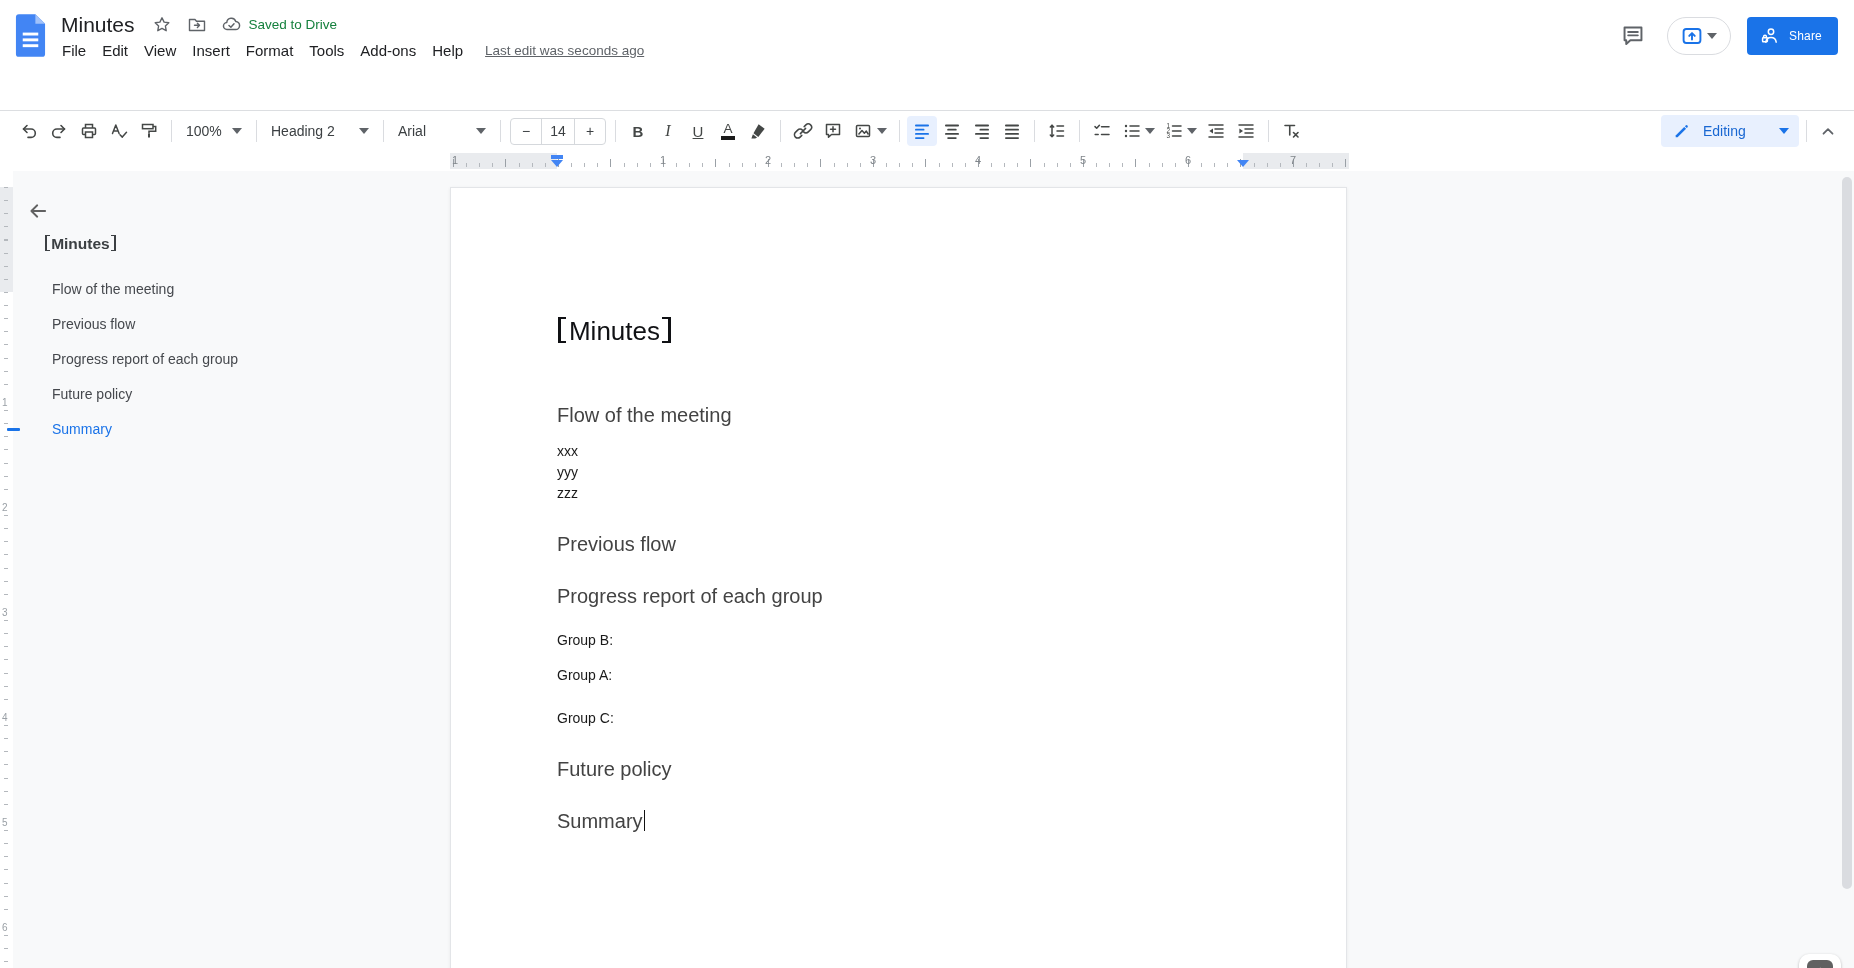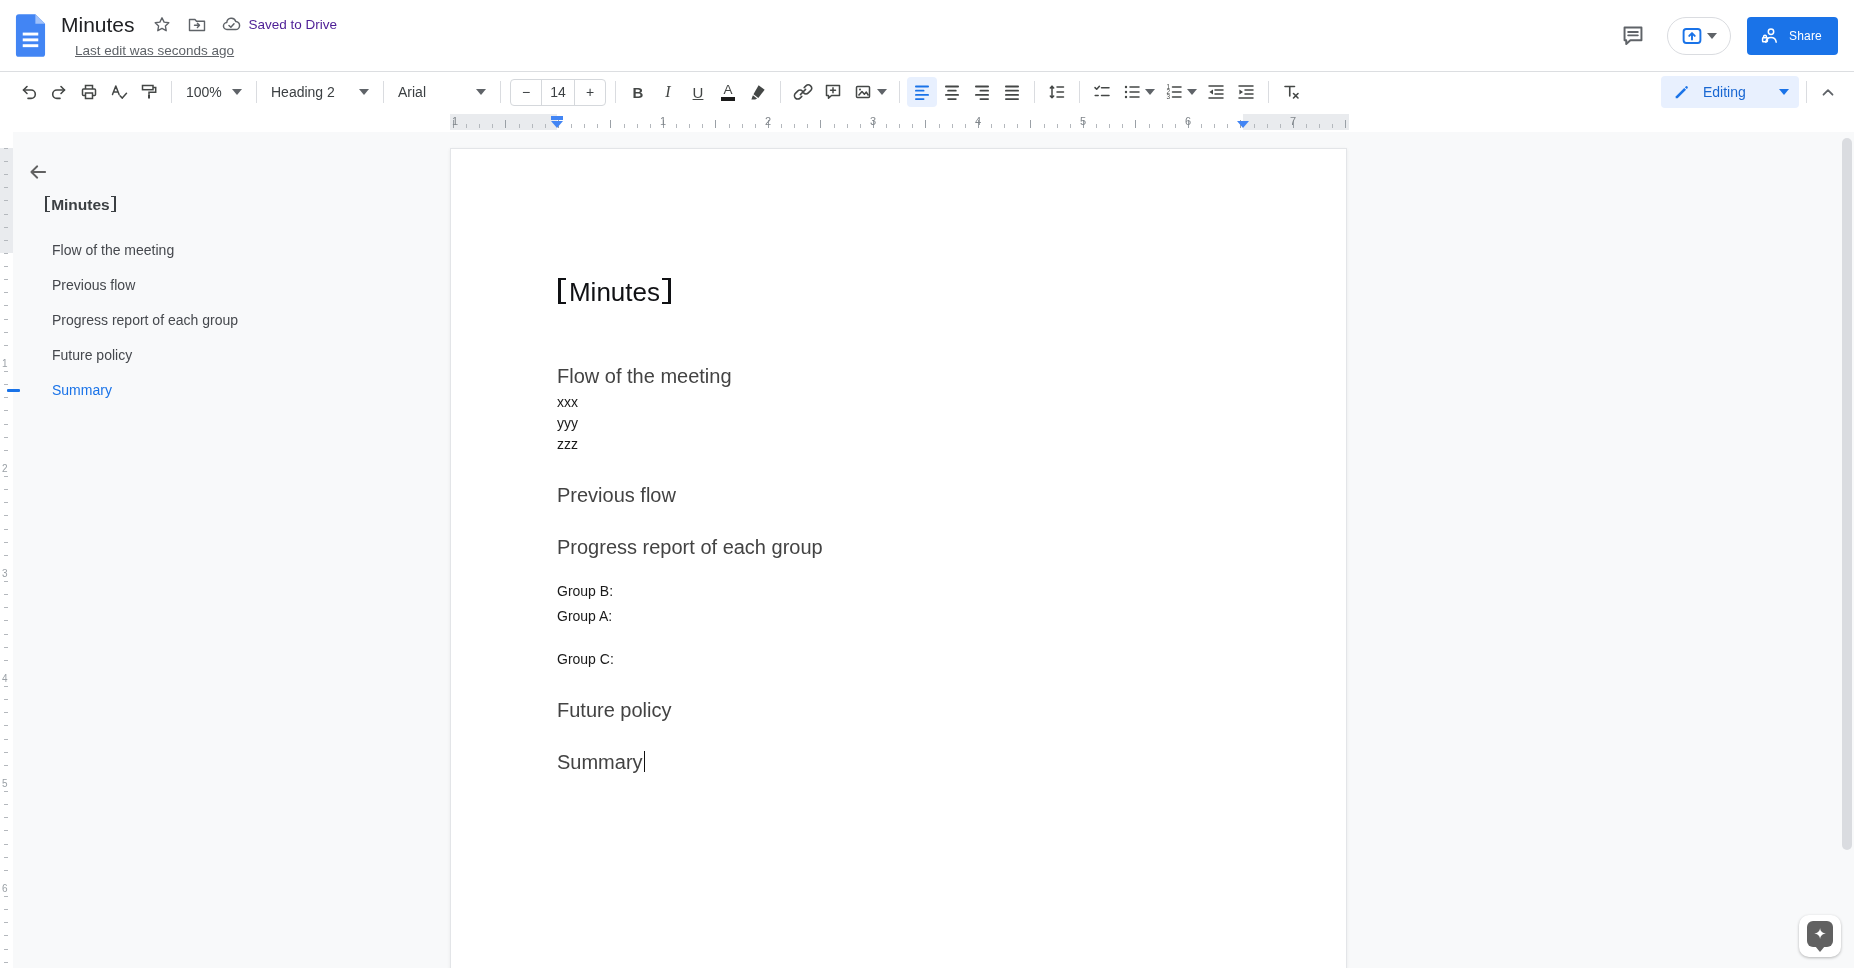--- a/index.html
+++ b/index.html
@@ -7,34 +7,34 @@
     font-family:"Liberation Sans","DejaVu Sans",sans-serif; }
   svg { display:block; }
 
   
   #header { height:71px; display:flex; align-items:center; padding:0 16px 0 14px; background:#fff; }
   #docs-logo { width:33px; height:45px; margin-right:14px; flex:0 0 auto; cursor:pointer; }
   #title-block { display:flex; flex-direction:column; justify-content:center; }
   .trow { display:flex; align-items:center; height:30px; }
   #doc-title { font-size:21px; color:#202124; margin-right:16px; }
   .hicon { width:22px; height:22px; display:flex; align-items:center; justify-content:center; margin-right:13px; border-radius:50%; }
-  #saved-status { display:flex; align-items:center; color:#4c1d95; font-size:13.5px; }
+  #saved-status { display:flex; align-items:center; color:#15803d; font-size:13.5px; }
   #saved-status span { margin-left:7px; }
   #menu-bar { display:flex; align-items:center; height:24px; margin-top:0; }
   .menu-item { font-size:15px; color:#202124; padding:2px 8px; border-radius:4px; cursor:pointer; }
   .menu-item:first-child { padding-left:1px; }
   #last-edit { font-size:13.5px; color:#5f6368; text-decoration:underline; margin-left:14px; cursor:pointer; }
   #header-right { margin-left:auto; display:flex; align-items:center; }
   #comment-history-btn { width:40px; height:40px; display:flex; align-items:center; justify-content:center; border-radius:50%; margin-right:14px; cursor:pointer; }
   #present-btn { width:64px; height:38px; border:1px solid #dadce0; border-radius:19px; display:flex; align-items:center; justify-content:center; gap:3px; background:#fff; margin-right:16px; cursor:pointer; }
   #share-btn { height:38px; padding:0 16px 0 13px; background:#1a73e8; border-radius:4px; display:flex; align-items:center; gap:9px; cursor:pointer; border:none; }
   #share-btn span { color:#fff; font-size:12px; font-weight:500; letter-spacing:.2px; }
 
   
-  #toolbar { height:41px; border-top:1px solid #dcdee1; display:flex; align-items:center; padding:0 12px 0 14px; background:#fff; }
+  #toolbar { height:41px; border-top:1px solid #dcdee1; display:flex; align-items:center; padding:0 12px 0 14px; background:#fff;margin-top:39px; }
   .tb { height:30px; min-width:30px; display:flex; align-items:center; justify-content:center; border-radius:4px; cursor:pointer; flex:0 0 auto; }
   .tb.active { background:#e8f0fe; }
   .tdiv { width:1px; height:22px; background:#dadce0; margin:0 7px; flex:0 0 auto; }
   .dd { height:30px; display:flex; align-items:center; justify-content:space-between; padding:0 7px; border-radius:4px; font-size:14px; color:#3c4043; cursor:pointer; flex:0 0 auto; }
   .gB { font-weight:700; font-size:15px; color:#444746; }
   .gI { font-style:italic; font-family:"Liberation Serif","DejaVu Serif",serif; font-size:16px; color:#444746; }
   .gU { text-decoration:underline; font-size:15px; color:#444746; }
   #text-color-btn { flex-direction:column; gap:1px; }
   #text-color-btn .A { font-size:13.5px; color:#444746; line-height:13px; }
   #text-color-btn .bar { width:14px; height:3.5px; background:#1b1b1b; }
@@ -74,21 +74,21 @@
   .outline-item.active { color:#1a73e8; }
   .outline-item.active .dash { position:absolute; left:-45px; top:50%; margin-top:-1px; width:13px; height:3px; background:#1a73e8; border-radius:1px; }
 
   #page { position:absolute; left:450px; top:16px; width:897px; height:840px; background:#fff;
     border:1px solid #e3e5e8; box-shadow:0 1px 3px rgba(60,64,67,.08); cursor:text; }
   #doc-content { padding:126px 100px 0 106px; }
   .b-title { font-size:26px; line-height:34px; color:#101114; }
   .b-h3 { font-size:20px; line-height:23px; font-weight:400; color:#434343; margin-top:29px; }
   .b-h3.v-after-title { margin-top:56px; }
   .b-body { font-size:14px; line-height:21px; color:#1a1a1a; }
-  .b-body.v-first { margin-top:4px; }
+  .b-body.v-first { margin-top:14px; }
   .b-body.v-para { margin-top:22px; }
   .cursor { display:inline-block; width:1.8px; height:21px; background:#111; margin-left:1px; vertical-align:-3px; }
 
   
   .cjkb { display:inline-block; width:.36em; height:1em; vertical-align:-.1em; position:relative; }
   .cjkb.open { margin-right:.1em; }
   .cjkb.close { margin-left:.1em; }
   .cjkb::before { content:""; position:absolute; top:0; bottom:0; width:.2em; border:solid currentColor; }
   .cjkb.open::before { left:.05em; border-width:.09em 0 .09em .13em; }
   .cjkb.close::before { right:.05em; border-width:.09em .13em .09em 0; }
@@ -128,20 +128,30 @@
       </span>
       <span id="saved-status">
         <svg width="21" height="21" viewBox="0 0 20 20" fill="none" stroke="#5f6368" stroke-width="1.4">
           <path d="M5.8 14.7a3.3 3.3 0 0 1-.3-6.6 4.4 4.4 0 0 1 8.6-.9 3.5 3.5 0 0 1-.3 7.5z" stroke-linejoin="round"></path>
           <path d="M7.6 10.9l1.8 1.8 3-3.4" stroke-linecap="round" stroke-linejoin="round"></path>
         </svg>
         <span>Saved to Drive</span>
       </span>
     </div>
     <div class="trow" style="height:22px;">
+      <span id="menu-bar">
+          <span class="menu-item">File</span>
+          <span class="menu-item">Edit</span>
+          <span class="menu-item">View</span>
+          <span class="menu-item">Insert</span>
+          <span class="menu-item">Format</span>
+          <span class="menu-item">Tools</span>
+          <span class="menu-item">Add-ons</span>
+          <span class="menu-item">Help</span>
+        </span>
       <span id="last-edit">Last edit was seconds ago</span>
     </div>
   </div>
 
   <div id="header-right">
     <span id="comment-history-btn">
       <svg width="26" height="26" viewBox="0 0 20 20" fill="none" stroke="#5f6368" stroke-width="1.5">
         <path d="M3.5 3.5h13v9.8H8l-3.2 2.9v-2.9H3.5z" stroke-linejoin="round"></path>
         <path d="M6.3 6.9h7.4M6.3 9.5h7.4" stroke-linecap="round"></path>
       </svg>

